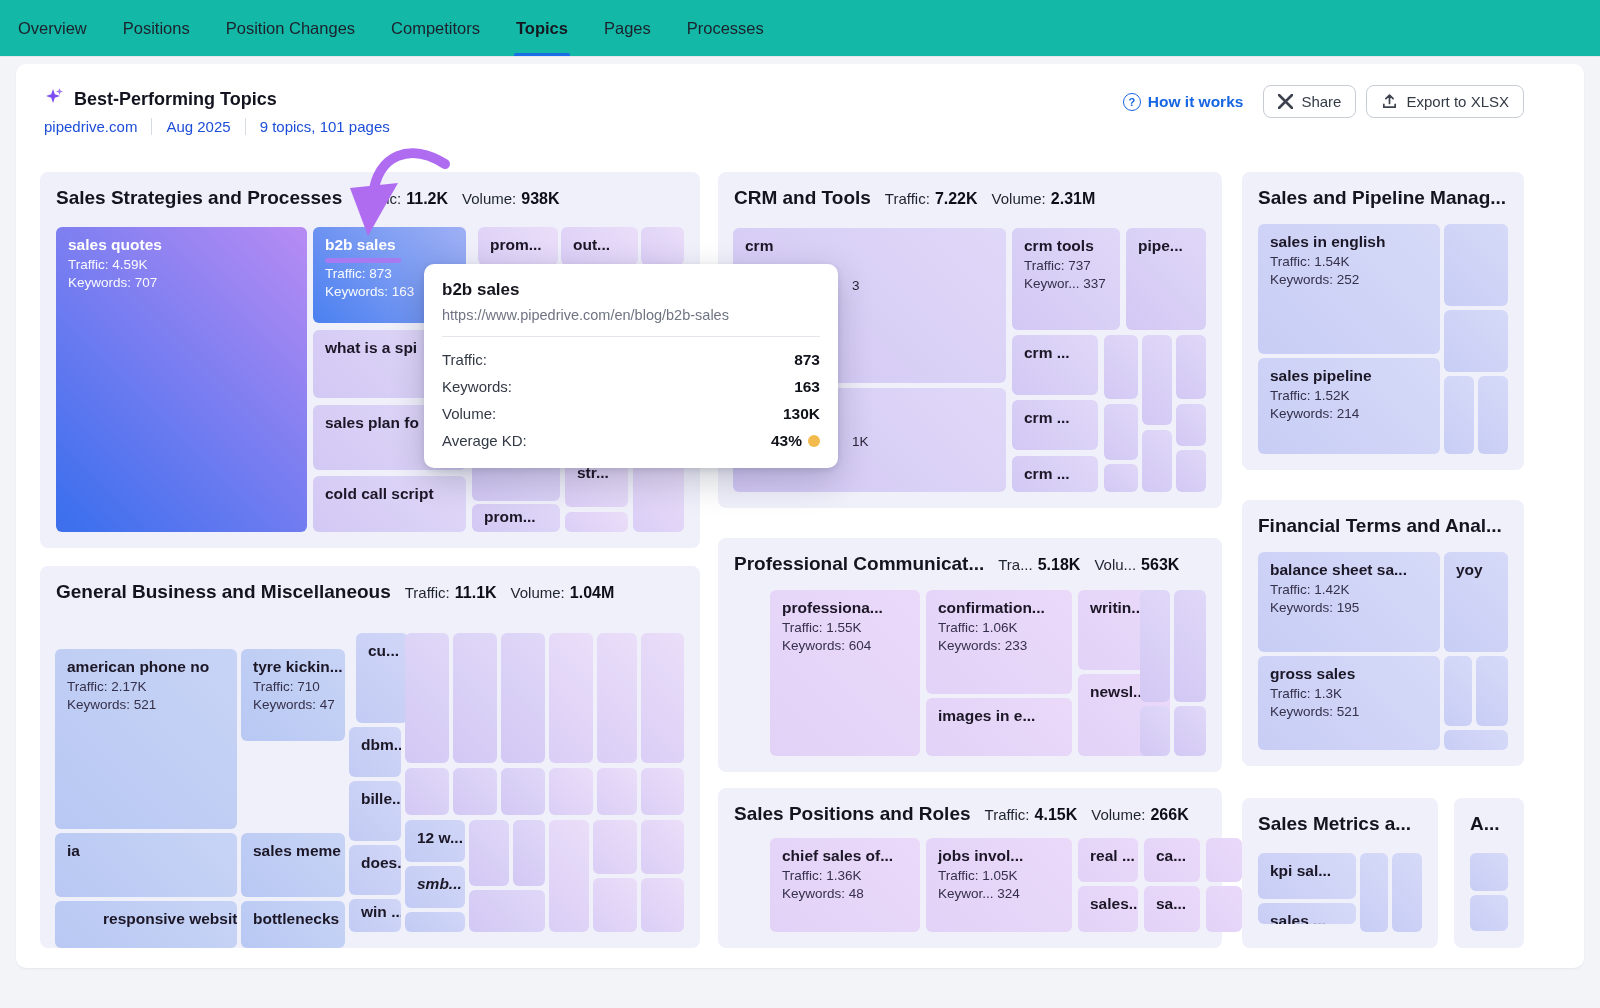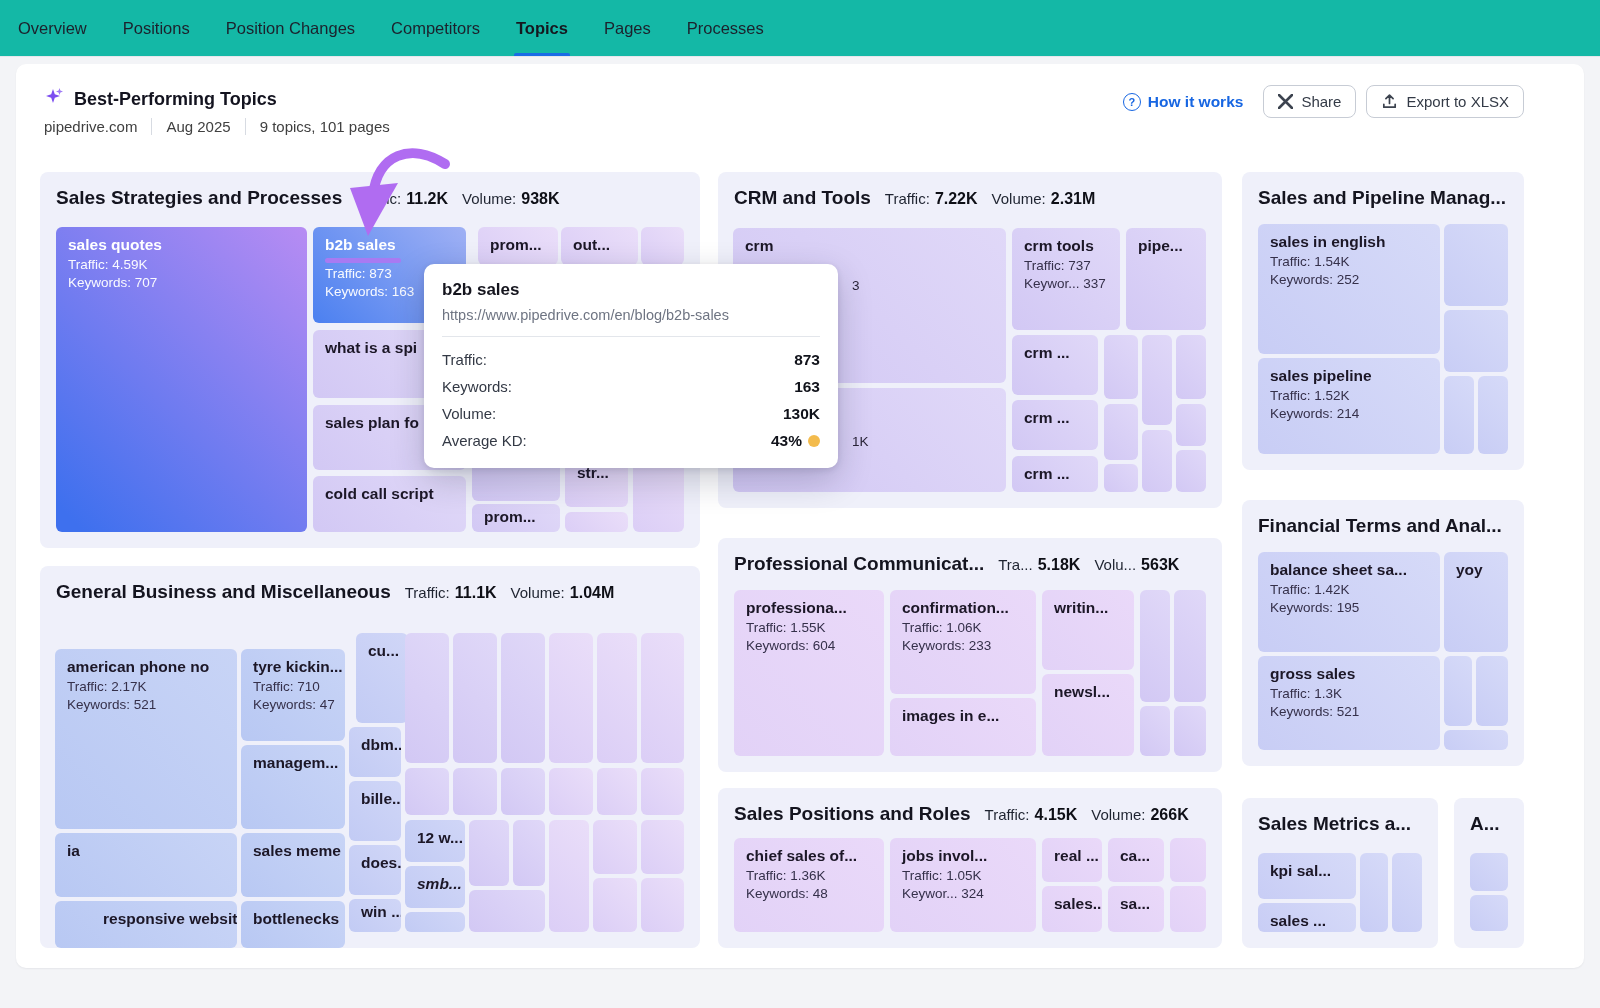--- a/index.html
+++ b/index.html
@@ -14,21 +14,21 @@
   .tab.active { color:#15181f; font-weight:700; }
   .tab.active::after { content:""; position:absolute; left:-2px; right:-2px; bottom:0;
     height:3px; background:#1a6ce5; border-radius:2px 2px 0 0; }
 
   
   .card { position:absolute; left:16px; top:64px; width:1568px; height:904px;
     background:#fff; border-radius:10px; box-shadow:0 1px 2px rgba(16,24,40,.06); }
   .hdr-title-row { position:absolute; left:28px; top:22px; display:flex; align-items:center; gap:8px; }
   .hdr-title { font-size:18px; font-weight:700; color:#13131f; }
   .hdr-meta { position:absolute; left:28px; top:54px; display:flex; align-items:center;
-    font-size:15px; color:#404040; }
+    font-size:15px; color:#1d4ed8; }
   .hdr-meta span { padding:0 14px; }
   .hdr-meta span:first-child { padding-left:0; }
   .hdr-meta span + span { border-left:1px solid #d7dbe2; }
   .hdr-right { position:absolute; top:21px; right:60px; display:flex; align-items:center; gap:10px; }
   .how-link { display:flex; align-items:center; gap:7px; color:#1766e2; font-size:15.5px;
     font-weight:700; margin-right:10px; cursor:pointer; }
   .q-icon { width:18px; height:18px; border:1.8px solid #1766e2; border-radius:50%;
     display:flex; align-items:center; justify-content:center; font-size:11px; font-weight:700; }
   .btn { height:33px; display:flex; align-items:center; gap:8px; padding:0 14px;
     background:#fff; border:1px solid #c7ccd5; border-radius:8px; font-size:15px;
@@ -49,21 +49,21 @@
   .tile-line { font-size:13.5px; margin-top:3px; white-space:nowrap; color:#35304a; }
   .tile-frag { position:absolute; font-size:13.5px; color:#2a2438; }
   .v-hero { background:linear-gradient(45deg,#3e70ee 5%,#b78cf3 100%); color:#fff; }
   .v-blue { background:linear-gradient(45deg,#4b80f0,#9fb0f4); color:#fff; }
   .v-hero .tile-line, .v-blue .tile-line { color:rgba(255,255,255,.96); }
   .v-lav       { background:linear-gradient(45deg,#d2c8f4,#e0d8f8); }
   .v-lav-pink  { background:linear-gradient(45deg,#dbcef6,#eadef9); }
   .v-lav-blue  { background:linear-gradient(45deg,#c8cdf5,#d6daf8); }
   .v-blue-light{ background:linear-gradient(45deg,#b8c8f3,#c8d4f6);margin-top:16px; }
   .v-blue-mid  { background:linear-gradient(45deg,#c2cbf4,#d0d6f7); }
-  .v-pink      { background:linear-gradient(45deg,#e2d2f7,#ead9f9); }
+  .v-pink      { background:linear-gradient(45deg,#e2d2f7,#ead9f9);margin-left:36px; }
   .b2b-underline { width:76px; height:5px; background:#a87af2; border-radius:3px; margin-top:4px; }
 
   
   .tooltip { position:absolute; left:424px; top:264px; width:414px; background:#fff;
     border-radius:10px; box-shadow:0 12px 34px rgba(25,28,55,.22), 0 2px 6px rgba(25,28,55,.12);
     padding:16px 18px 14px 18px; z-index:20; }
   .tt-title { font-size:17px; font-weight:700; color:#15151e; }
   .tt-url { font-size:14.5px; color:#6e7482; margin-top:7px; padding-bottom:13px;
     border-bottom:1px solid #e3e6eb; white-space:nowrap; overflow:hidden; }
   .tt-rows { margin-top:9px; }
@@ -249,23 +249,20 @@
           <div class="tile-title">ia</div>
         </div>
         <div class="tile v-blue-light" style="left: 15px; top: 319px; width: 182px; height: 47px; padding-left: 48px;">
           <div class="tile-title">responsive website e...</div>
         </div>
         <div class="tile v-blue-light" style="left: 201px; top: 67px; width: 104px; height: 92px;">
           <div class="tile-title">tyre kickin...</div>
           <div class="tile-line">Traffic: 710</div>
           <div class="tile-line">Keywords: 47</div>
         </div>
-        <div class="tile v-blue-light" style="left: 201px; top: 163px; width: 104px; height: 84px;">
-          <div class="tile-title">managem...</div>
-        </div>
         <div class="tile v-blue-light" style="left: 201px; top: 251px; width: 104px; height: 64px;">
           <div class="tile-title">sales meme</div>
         </div>
         <div class="tile v-blue-light" style="left: 201px; top: 319px; width: 104px; height: 47px;">
           <div class="tile-title">bottlenecks</div>
         </div>
         <div class="tile v-blue-mid" style="left: 316px; top: 67px; width: 52px; height: 90px; text-align: right;">
           <div class="tile-title">cu...</div>
         </div>
         <div class="tile v-blue-mid" style="left: 309px; top: 161px; width: 52px; height: 50px;">
@@ -394,21 +391,21 @@
         <div class="tile v-pink" style="left: 452px; top: 50px; width: 36px; height: 44px;"></div>
         <div class="tile v-pink" style="left: 452px; top: 98px; width: 36px; height: 46px;"></div>
       </div>
       <div class="sec" style="left: 1226px; top: 734px; width: 196px; height: 150px;">
         <div class="sec-head">
           <span class="sec-title">Sales Metrics a...</span>
         </div>
         <div class="tile v-lav-blue" style="left: 16px; top: 55px; width: 98px; height: 46px;">
           <div class="tile-title">kpi sal...</div>
         </div>
-        <div class="tile v-lav-blue" style="left: 16px; top: 105px; width: 98px; height: 29px; ">
+        <div class="tile v-lav-blue" style="left: 16px; top: 105px; width: 98px; height: 21px; ">
           <div class="tile-title">sales ...</div>
         </div>
         <div class="tile v-lav-blue" style="left: 118px; top: 55px; width: 28px; height: 79px;"></div>
         <div class="tile v-lav-blue" style="left: 150px; top: 55px; width: 30px; height: 79px;"></div>
       </div>
       <div class="sec" style="left: 1438px; top: 734px; width: 70px; height: 150px;">
         <div class="sec-head">
           <span class="sec-title">A...</span>
         </div>
         <div class="tile v-lav-blue" style="left: 16px; top: 55px; width: 38px; height: 38px;"></div>

